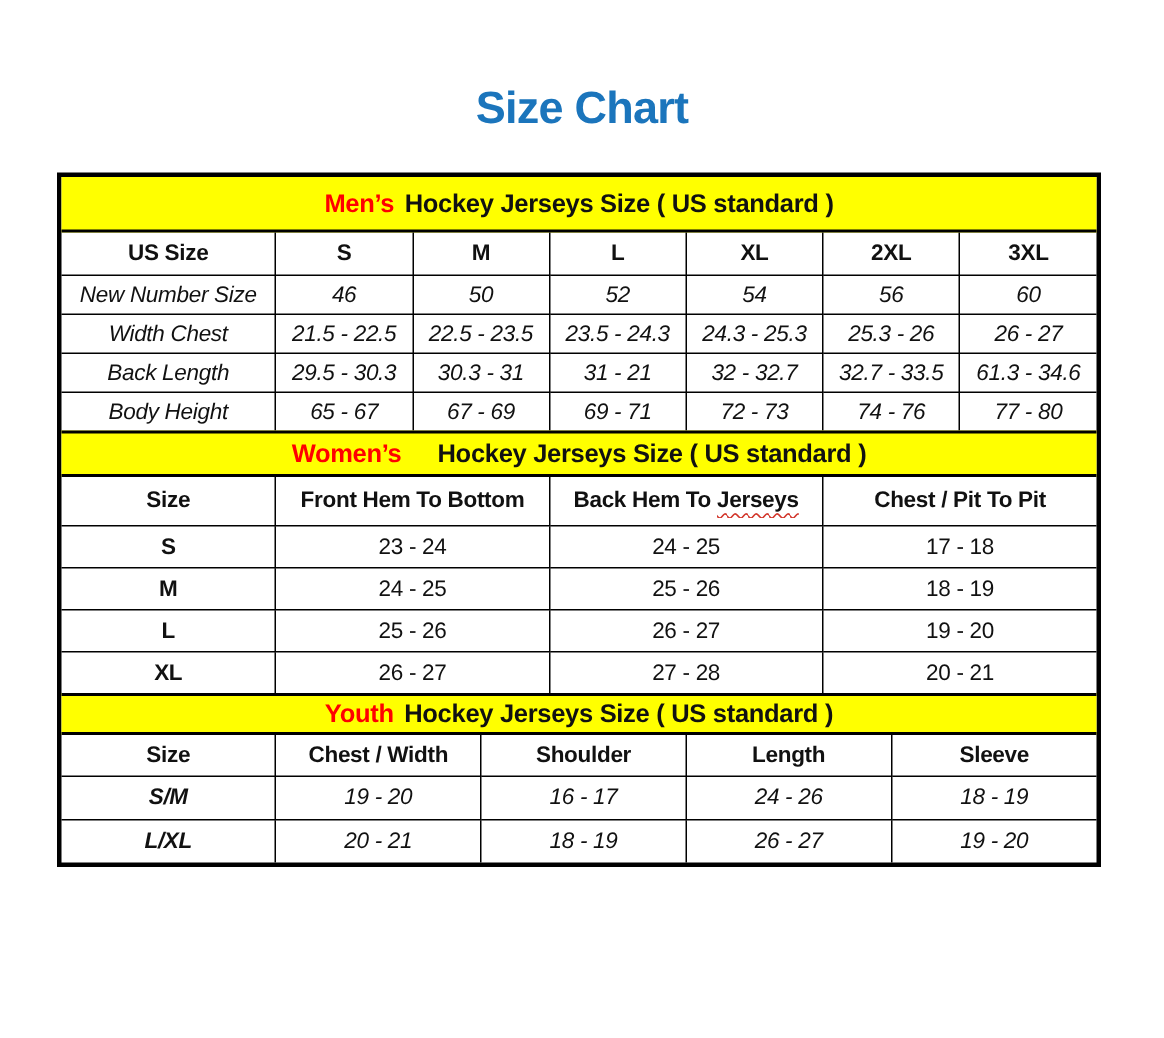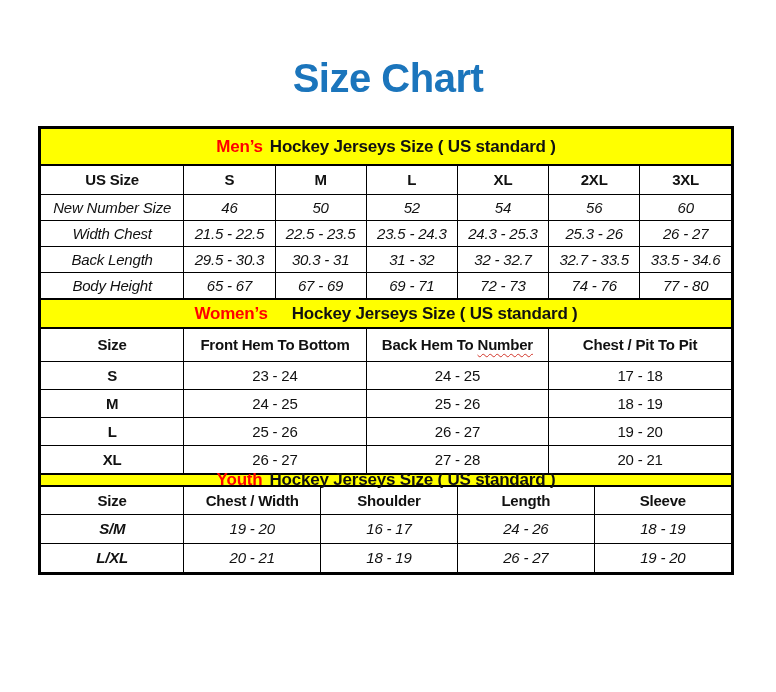--- a/index.html
+++ b/index.html
@@ -6,42 +6,42 @@
   html, body { margin: 0; padding: 0; }
   body {
     width: 776px; height: 692px;
     background: #ffffff;
     font-family: "Liberation Sans", sans-serif;
     color: #111111;
   }
   .title {
     margin: 0; padding: 56px 0 0 0;
     text-align: center;
-    font-size: 40px; font-weight: bold;
+    font-size: 30px; font-weight: bold;
     letter-spacing: -0.5px;
     color: #1B75BC;
   }
   .chart-box {
     width: 696px;
     margin: 25px 0 0 38px;
     border: 3px solid #000000;
     background: #ffffff;
   }
   .band {
     background: #FFFF00;
     display: flex; align-items: center; justify-content: center;
     gap: 7px;
     font-size: 17px; font-weight: bold;
     border-bottom: 2.5px solid #000000;
     letter-spacing: -0.2px;
   }
   .band.mid { border-top: 2.5px solid #000000; }
   .band-mens  { height: 37px; }
   .band-womens{ height: 31px; gap: 24px; }
-  .band-youth { height: 14px; text-align: center; }
+  .band-youth { height: 28px; text-align: center; }
   .accent { color: #FF0000; }
   table {
     width: 100%;
     border-collapse: collapse;
     border-style: hidden; 
     table-layout: fixed;
   }
   th, td {
     border: 1.5px solid #000000;
     text-align: center; vertical-align: middle;
@@ -111,24 +111,24 @@
         <td>22.5 - 23.5</td>
         <td>23.5 - 24.3</td>
         <td>24.3 - 25.3</td>
         <td>25.3 - 26</td>
         <td>26 - 27</td>
       </tr>
       <tr>
         <td class="rowlabel">Back Length</td>
         <td>29.5 - 30.3</td>
         <td>30.3 - 31</td>
-        <td>31 - 32</td>
+        <td>31 - 21</td>
         <td>32 - 32.7</td>
         <td>32.7 - 33.5</td>
-        <td>33.5 - 34.6</td>
+        <td>61.3 - 34.6</td>
       </tr>
       <tr>
         <td class="rowlabel">Body Height</td>
         <td>65 - 67</td>
         <td>67 - 69</td>
         <td>69 - 71</td>
         <td>72 - 73</td>
         <td>74 - 76</td>
         <td>77 - 80</td>
       </tr>
@@ -143,21 +143,21 @@
     <colgroup>
       <col style="width:20.7%">
         <col style="width:26.434%">
         <col style="width:26.434%">
         <col style="width:26.432%">
     </colgroup>
     <thead>
       <tr>
         <th>Size</th>
         <th>Front Hem To Bottom</th>
-        <th><span>Back Hem To</span> <span class="misspelled">Number</span></th>
+        <th><span>Back Hem To</span> <span class="misspelled">Jerseys</span></th>
         <th>Chest / Pit To Pit</th>
       </tr>
     </thead>
     <tbody>
       <tr>
         <td class="rowlabel">S</td>
         <td>23 - 24</td>
         <td>24 - 25</td>
         <td>17 - 18</td>
       </tr>

